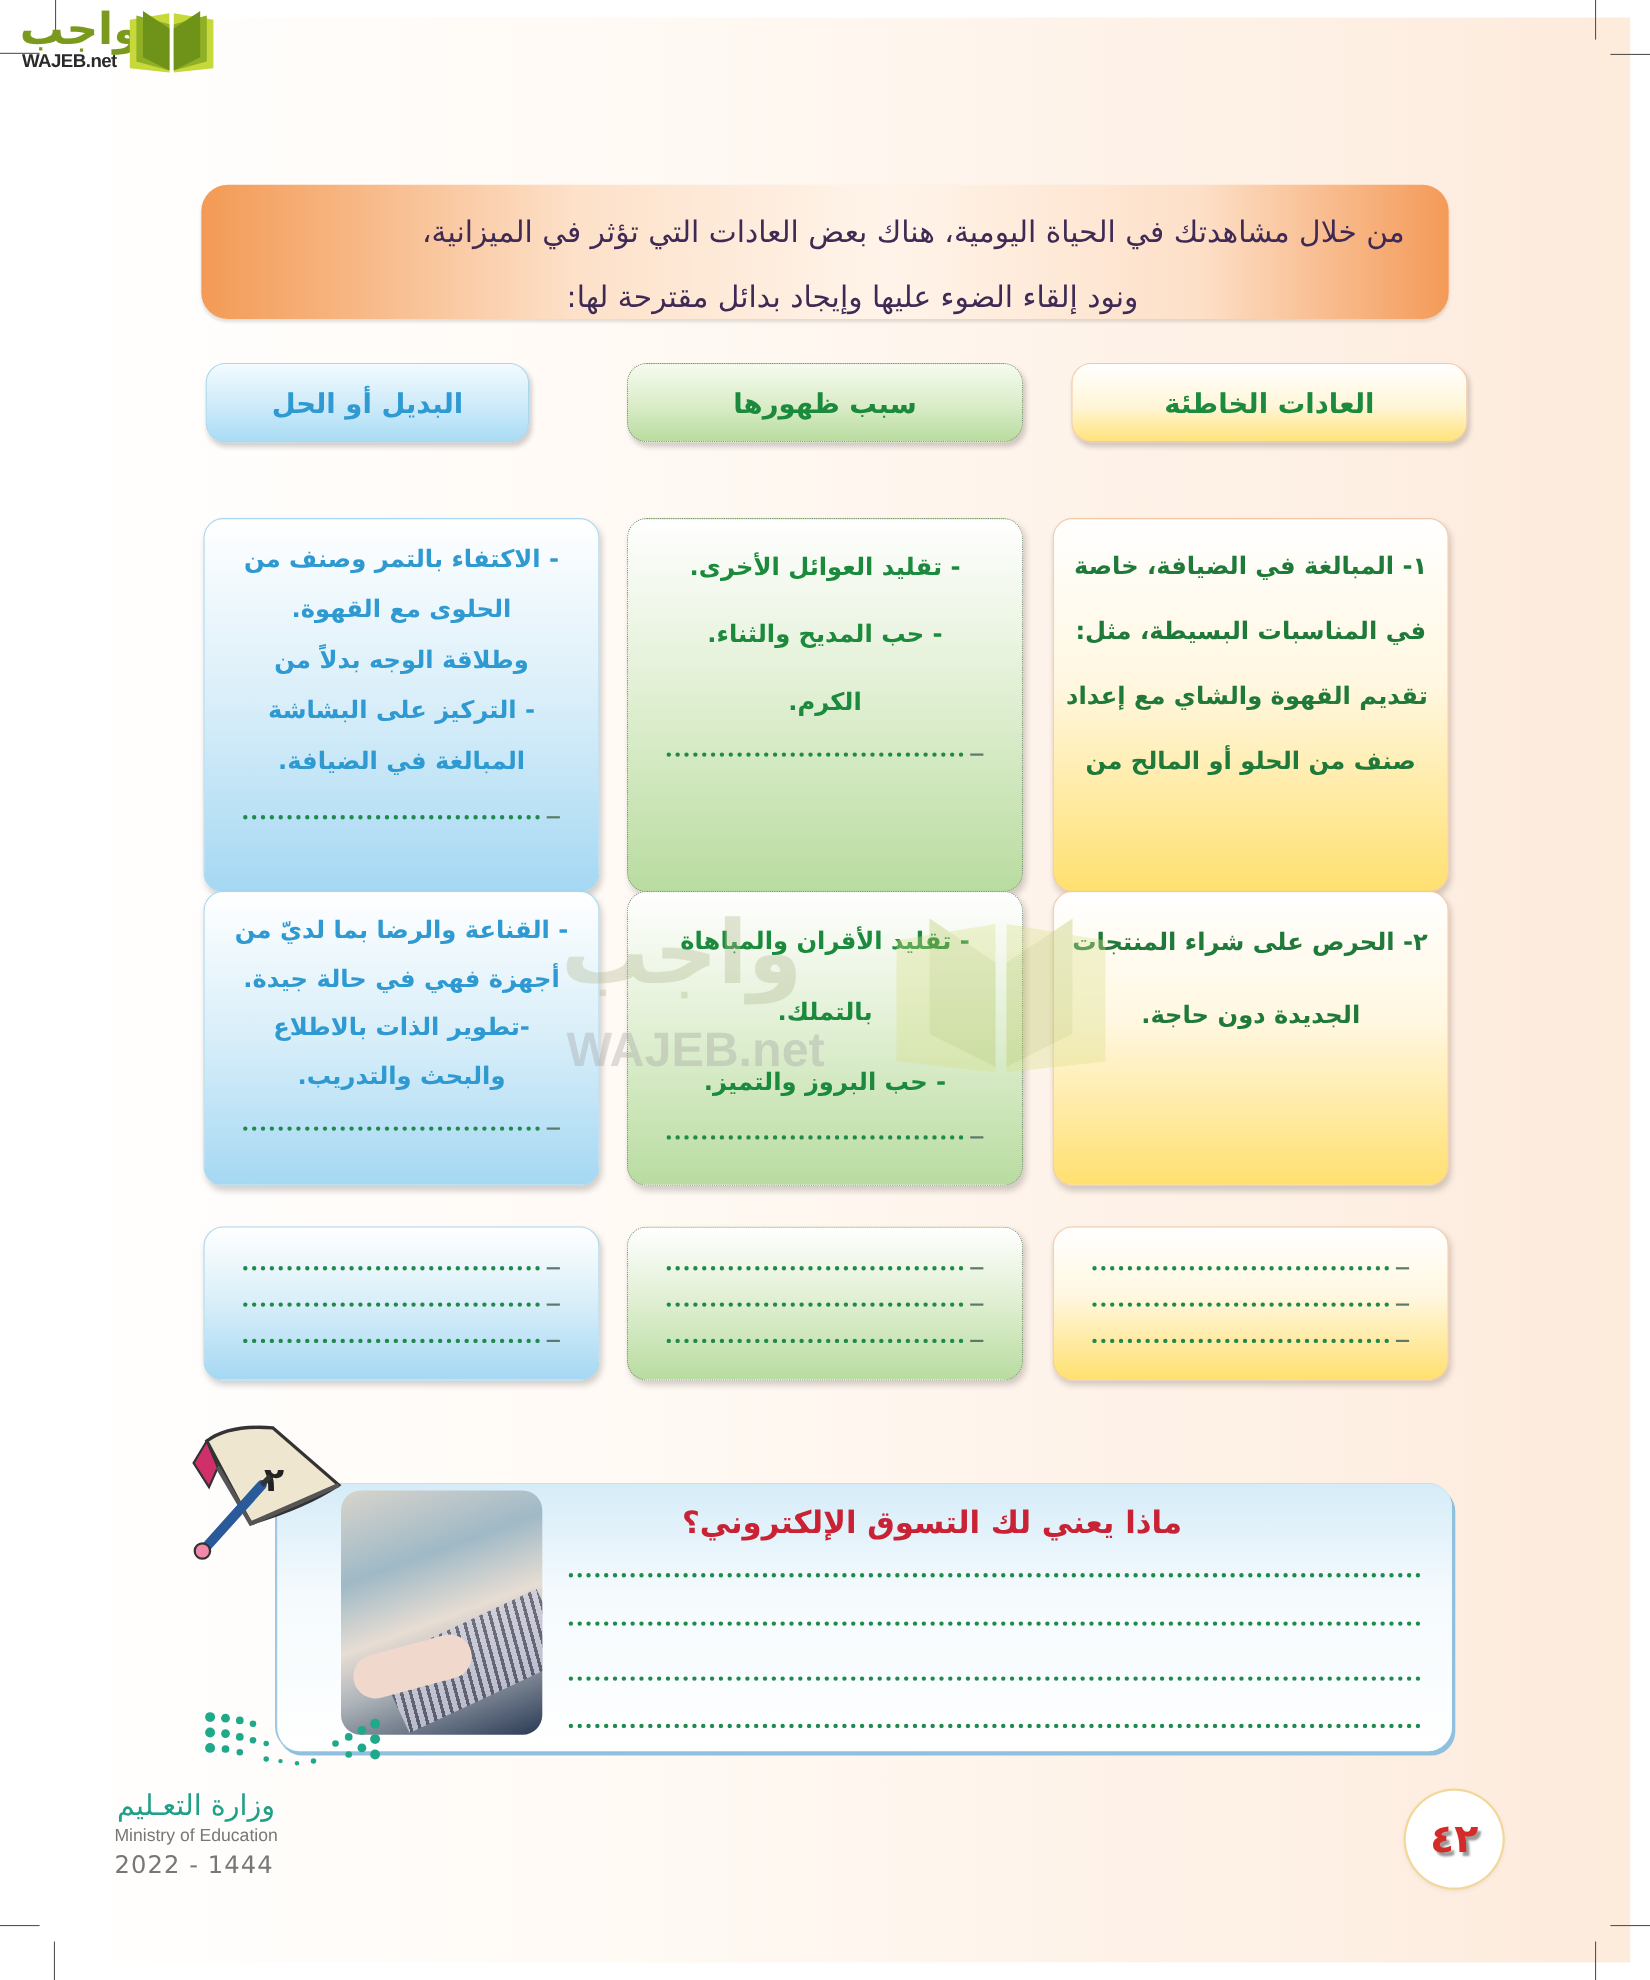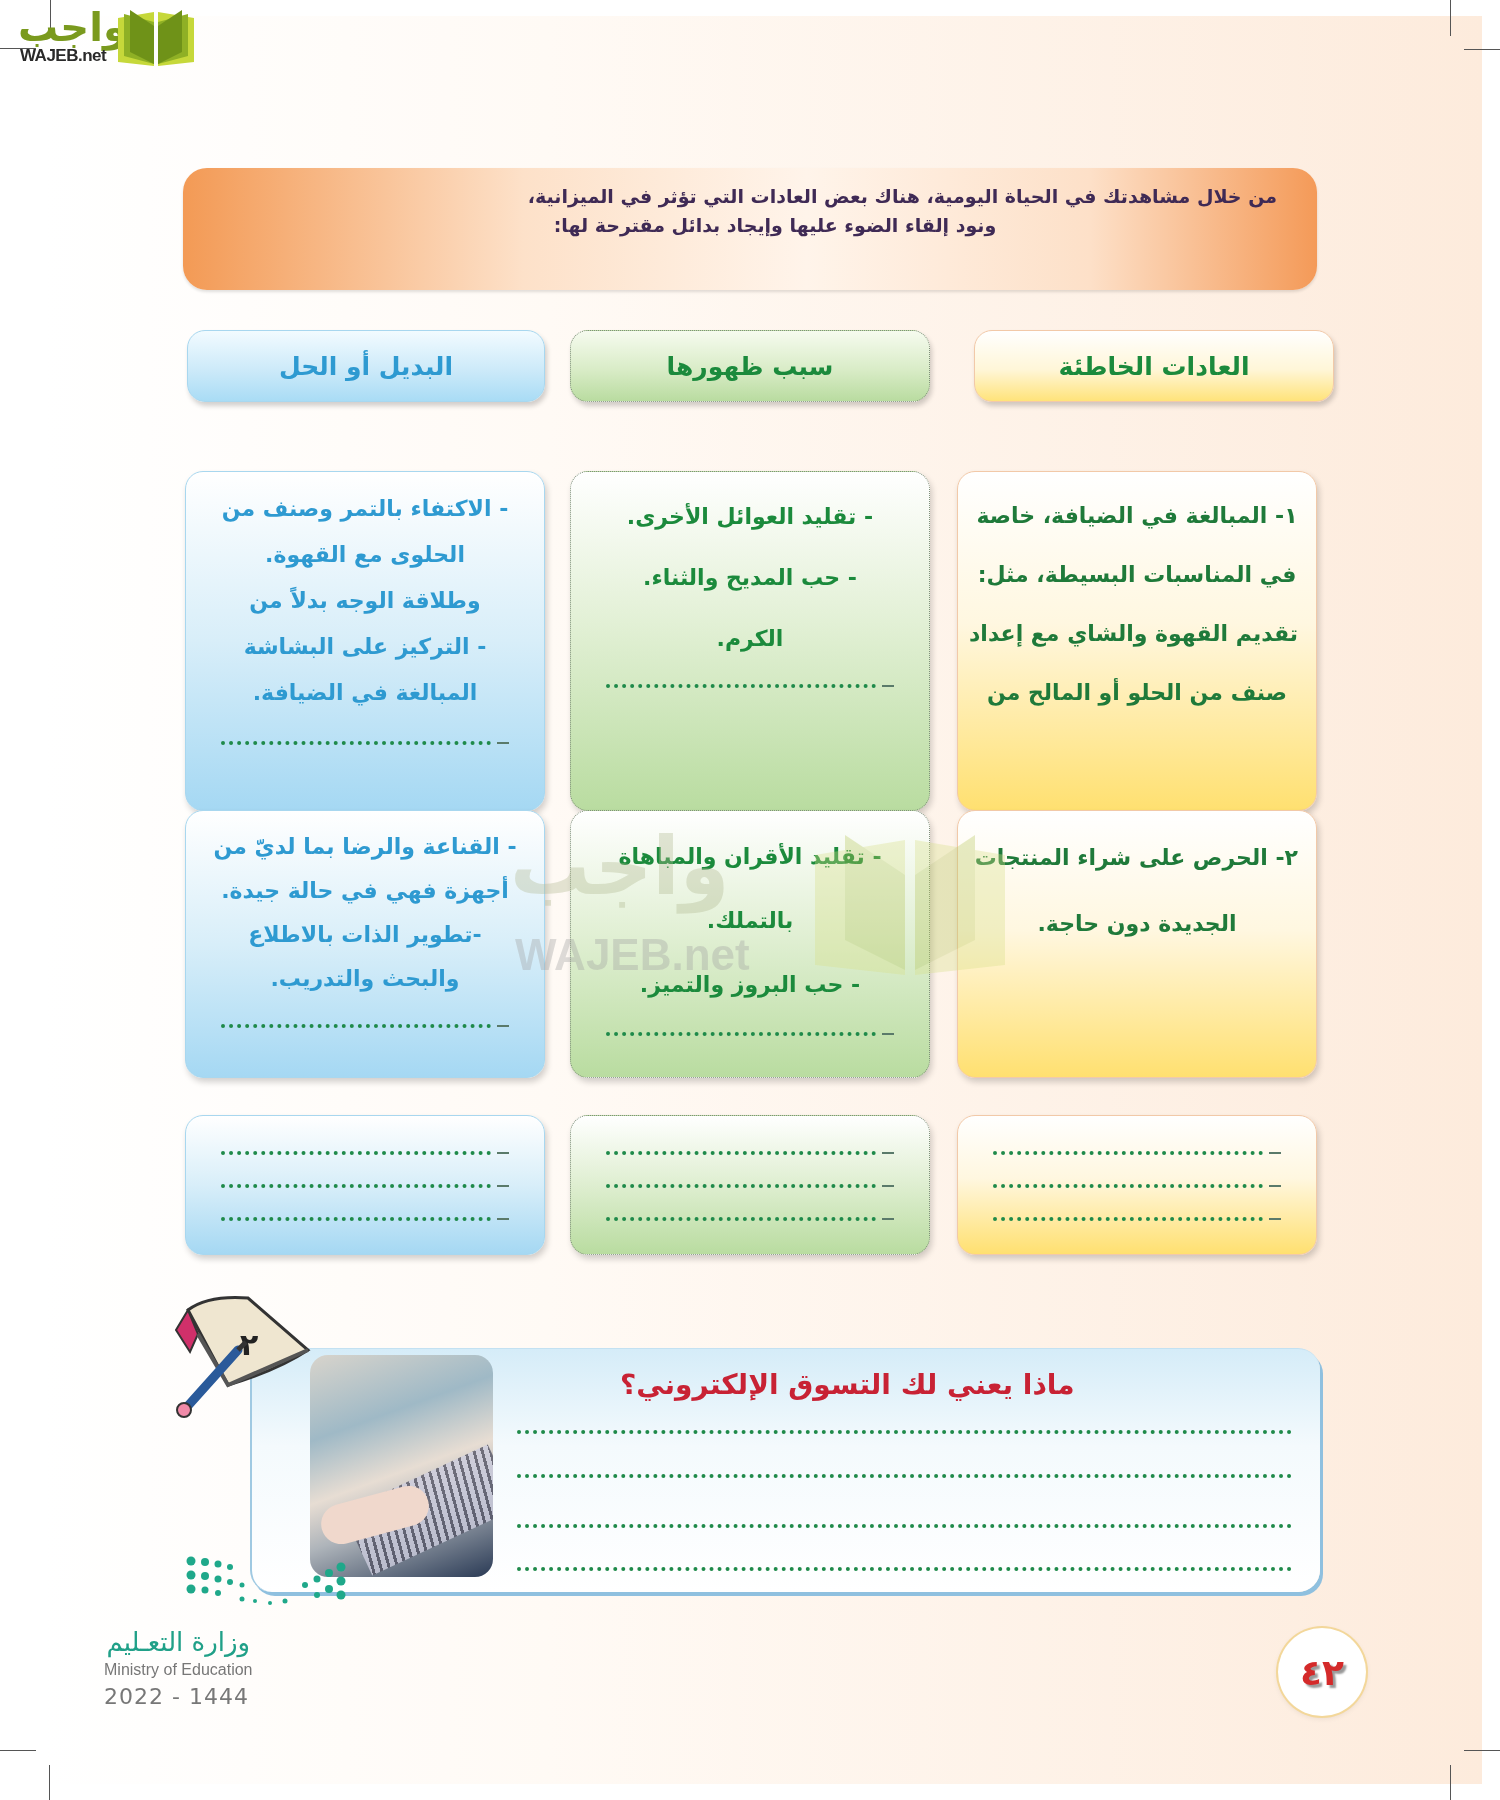--- a/index.html
+++ b/index.html
@@ -19,31 +19,31 @@
   .logo-book { position: absolute; left: 108px; top: 4px; width: 80px; height: 60px; }
 
   
   .banner {
     position: absolute; left: 183px; top: 168px; width: 1134px; height: 122px;
     border-radius: 24px;
     background: linear-gradient(90deg, #f39a55 0%, #fde1c9 30%, #fff4ea 55%, #fde0c8 80%, #f49a58 100%);
     box-shadow: 0 2px 3px rgba(0,0,0,0.12);
     direction: rtl; text-align: right; padding: 14px 40px 0 30px;
   }
-  .banner p { font-size: 19px; font-weight: bold; color: #3f2a55; line-height: 29px; }
+  .banner p { font-size: 27px; font-weight: normal; color: #3f2a55; line-height: 59px; }
   .banner p.l2 { text-align: center; padding-left: 60px; }
 
   
   .hdr {
     position: absolute; top: 330px; height: 72px; border-radius: 18px;
     display: flex; align-items: center; justify-content: center;
     font-size: 25px; font-weight: bold; direction: rtl;
     box-shadow: 2px 4px 5px rgba(0,0,0,0.18);
   }
-  .hdr.blue { left: 187px; width: 358px; background: linear-gradient(180deg, #f2fbff 0%, #cdeaf9 55%, #a9dcf5 100%); color: #2e9ad1; border: 1px solid #a8d7ef; }
+  .hdr.blue { left: 187px; width: 294px; background: linear-gradient(180deg, #f2fbff 0%, #cdeaf9 55%, #a9dcf5 100%); color: #2e9ad1; border: 1px solid #a8d7ef; }
   .hdr.green { left: 570px; width: 360px; background: linear-gradient(180deg, #f6fbef 0%, #d9ecc7 55%, #b9dca0 100%); color: #1b8a3c; border: 1px dotted #7f8f7a; }
   .hdr.yellow { left: 957px; width: 360px; background: linear-gradient(180deg, #ffffff 0%, #fff6d8 55%, #ffe37a 100%); color: #1b8a3c; border: 1px solid #f2c9a8; margin-left: 17px; }
 
   
   .cell {
     position: absolute; border-radius: 18px; direction: rtl;
     box-shadow: 2px 4px 6px rgba(0,0,0,0.18);
     padding: 14px 18px 0 18px; font-weight: bold;
   }
   .cell.blue { left: 185px; width: 360px; background: linear-gradient(180deg, #ffffff 0%, #d8eef9 50%, #a5d8f3 100%); color: #2e9ad1; border: 1px solid #a8d7ef; }

